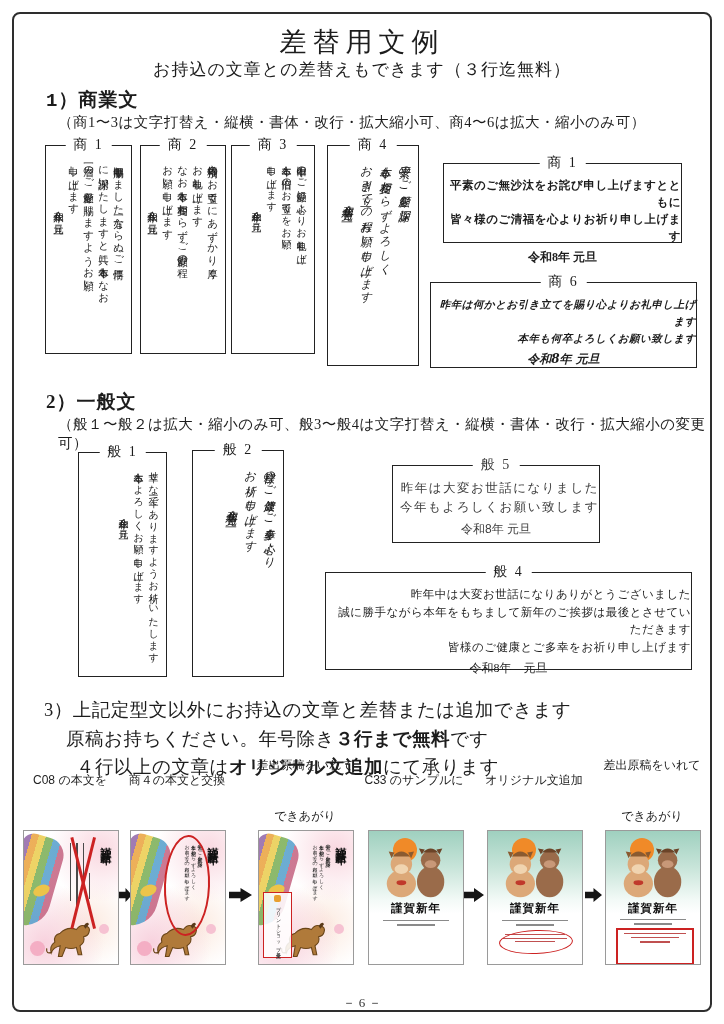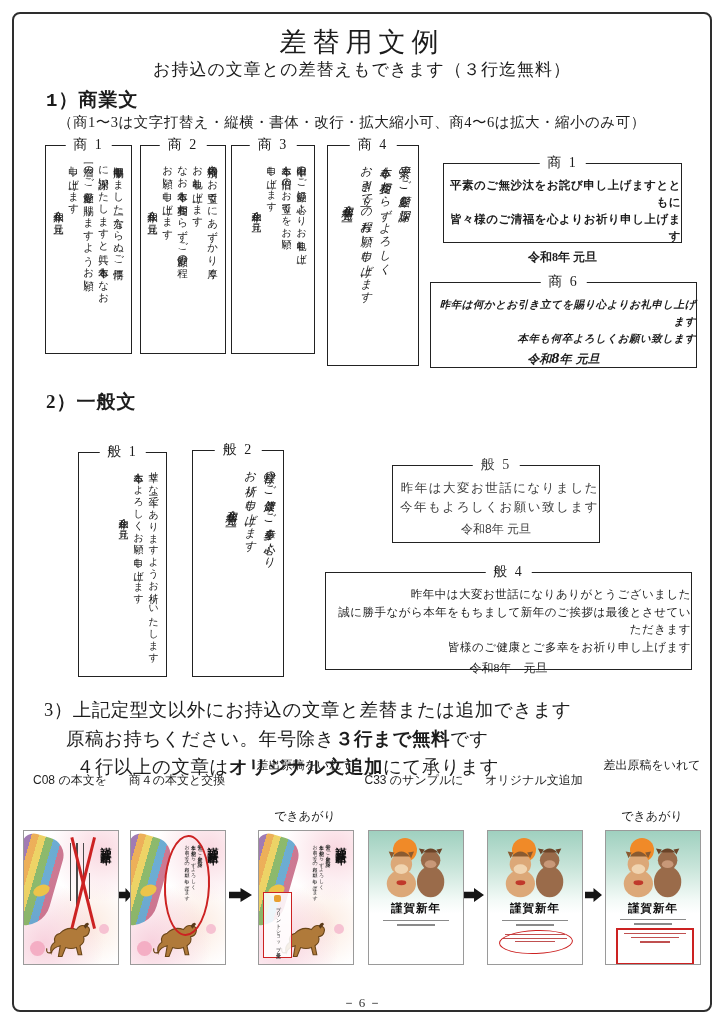--- a/index.html
+++ b/index.html
@@ -173,20 +173,21 @@
   <div class="pbox brush" style="left:430px; top:282px; width:265px; height:84px;">
     <div class="box-label">商 6</div>
     <div class="hlines">
         <p>昨年は何かとお引き立てを賜り心よりお礼申し上げます</p>
         <p>本年も何卒よろしくお願い致します</p>
       </div>
     <div class="hdate">令和8年 元旦</div>
   </div>
 
   <div class="sec-heading" style="left:46px; top:389px;">2）一般文</div>
+  <div class="sec-note" style="left:58px; top:415px;">（般１〜般２は拡大・縮小のみ可、般3〜般4は文字打替え・縦横・書体・改行・拡大縮小の変更可）</div>
 
   <div class="pbox fs10" style="left:78px; top:452px; width:87px; height:223px;">
     <div class="box-label">般 1</div>
     <div class="vtext">
       <div>
           <p>幸せな一年でありますようお祈りいたします</p>
           <p>本年もよろしくお願い申し上げます</p>
         </div>
       <p class="vdate">令和八年　元旦</p>
     </div>

